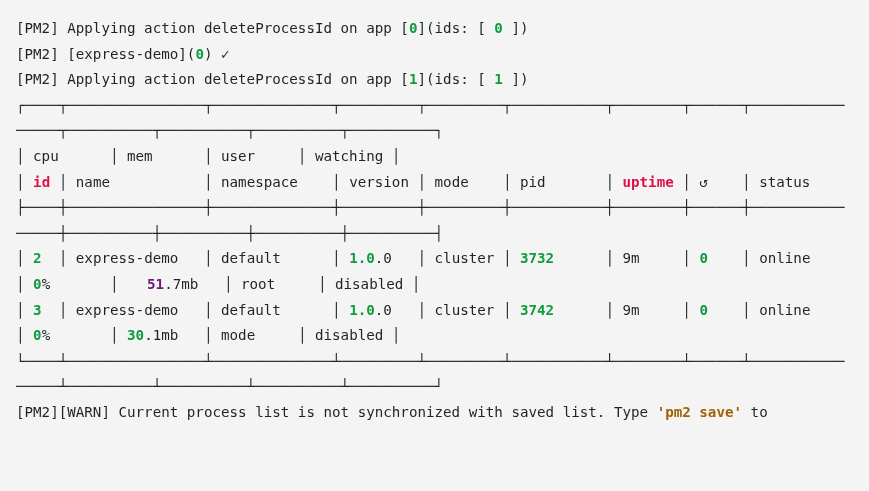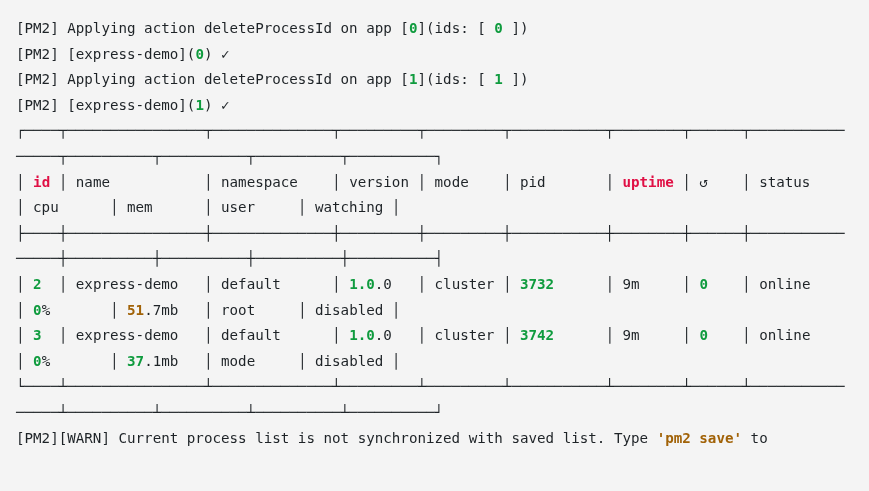--- a/index.html
+++ b/index.html
@@ -30,27 +30,26 @@
   .line span { font-weight: 500; }
   .line span.accent { font-weight: 700; }
 </style>
 </head>
 <body>
 
 <div class="terminal" id="terminal" style="background: rgb(244, 244, 244); color: rgb(30, 35, 39);">
     <div class="line"><span>[PM2] Applying action deleteProcessId on app [</span><span class="accent" style="color: rgb(15, 155, 62);">0</span><span>](ids: [ </span><span class="accent" style="color: rgb(15, 155, 62);">0</span><span> ])</span></div>
     <div class="line"><span>[PM2] [express-demo](</span><span class="accent" style="color: rgb(15, 155, 62);">0</span><span>) ✓</span></div>
     <div class="line"><span>[PM2] Applying action deleteProcessId on app [</span><span class="accent" style="color: rgb(15, 155, 62);">1</span><span>](ids: [ </span><span class="accent" style="color: rgb(15, 155, 62);">1</span><span> ])</span></div>
-    <div class="line"><span>[PM2] [express-demo](</span><span class="accent" style="color: rgb(15, 155, 62);">1</span><span>) ✓</span></div>
     <div class="line"><span>┌────┬────────────────┬──────────────┬─────────┬─────────┬───────────┬────────┬──────┬───────────</span></div>
     <div class="line"><span>─────┬──────────┬──────────┬──────────┬──────────┐</span></div>
+    <div class="line"><span>│ cpu      │ mem      │ user     │ watching │</span></div>
     <div class="line"><span>│ </span><span class="accent" style="color: rgb(224, 16, 69);">id</span><span> │ name           │ namespace    │ version │ mode    │ pid       │ </span><span class="accent" style="color: rgb(224, 16, 69);">uptime</span><span> │ ↺    │ status    </span></div>
-    <div class="line"><span>│ cpu      │ mem      │ user     │ watching │</span></div>
     <div class="line"><span>├────┼────────────────┼──────────────┼─────────┼─────────┼───────────┼────────┼──────┼───────────</span></div>
     <div class="line"><span>─────┼──────────┼──────────┼──────────┼──────────┤</span></div>
     <div class="line"><span>│ </span><span class="accent" style="color: rgb(15, 155, 62);">2</span><span>  │ express-demo   │ default      │ </span><span class="accent" style="color: rgb(15, 155, 62);">1.0</span><span>.0   │ cluster │ </span><span class="accent" style="color: rgb(15, 155, 62);">3732</span><span>      │ 9m     │ </span><span class="accent" style="color: rgb(15, 155, 62);">0</span><span>    │ online    </span></div>
-    <div class="line"><span>│ </span><span class="accent" style="color: rgb(15, 155, 62);">0</span><span>%       │ </span><span class="accent" style="color: #a16207;">51</span><span>.7mb   │ root     │ disabled │</span></div>
+    <div class="line"><span>│ </span><span class="accent" style="color: rgb(15, 155, 62);">0</span><span>%       │ </span><span class="accent" style="color: #701a75; margin-left: 20px;">51</span><span>.7mb   │ root     │ disabled │</span></div>
     <div class="line"><span>│ </span><span class="accent" style="color: rgb(15, 155, 62);">3</span><span>  │ express-demo   │ default      │ </span><span class="accent" style="color: rgb(15, 155, 62);">1.0</span><span>.0   │ cluster │ </span><span class="accent" style="color: rgb(15, 155, 62);">3742</span><span>      │ 9m     │ </span><span class="accent" style="color: rgb(15, 155, 62);">0</span><span>    │ online    </span></div>
-    <div class="line"><span>│ </span><span class="accent" style="color: rgb(15, 155, 62);">0</span><span>%       │ </span><span class="accent" style="color: rgb(15, 155, 62);">37</span><span>.1mb   │ mode     │ disabled │</span></div>
+    <div class="line"><span>│ </span><span class="accent" style="color: rgb(15, 155, 62);">0</span><span>%       │ </span><span class="accent" style="color: rgb(15, 155, 62);">30</span><span>.1mb   │ mode     │ disabled │</span></div>
     <div class="line"><span>└────┴────────────────┴──────────────┴─────────┴─────────┴───────────┴────────┴──────┴───────────</span></div>
     <div class="line"><span>─────┴──────────┴──────────┴──────────┴──────────┘</span></div>
     <div class="line"><span>[PM2][WARN] Current process list is not synchronized with saved list. Type </span><span class="accent" style="color: #a16207;">'pm2 save'</span><span> to</span></div>
   </div>
 
 </body></html>

